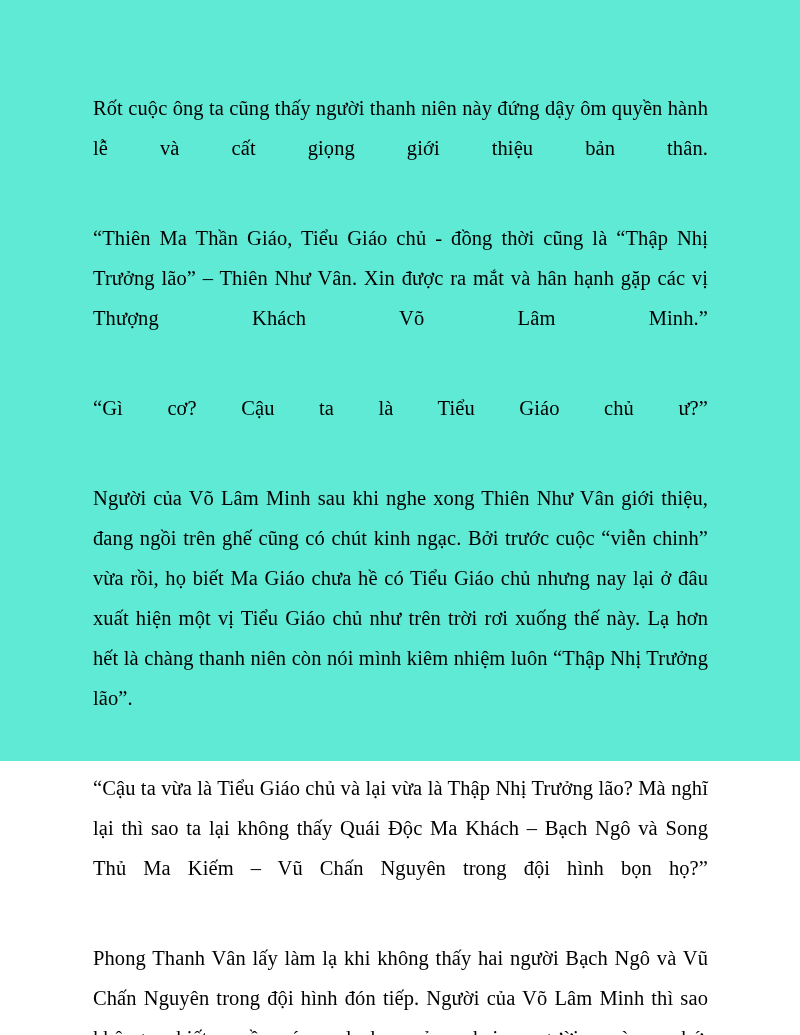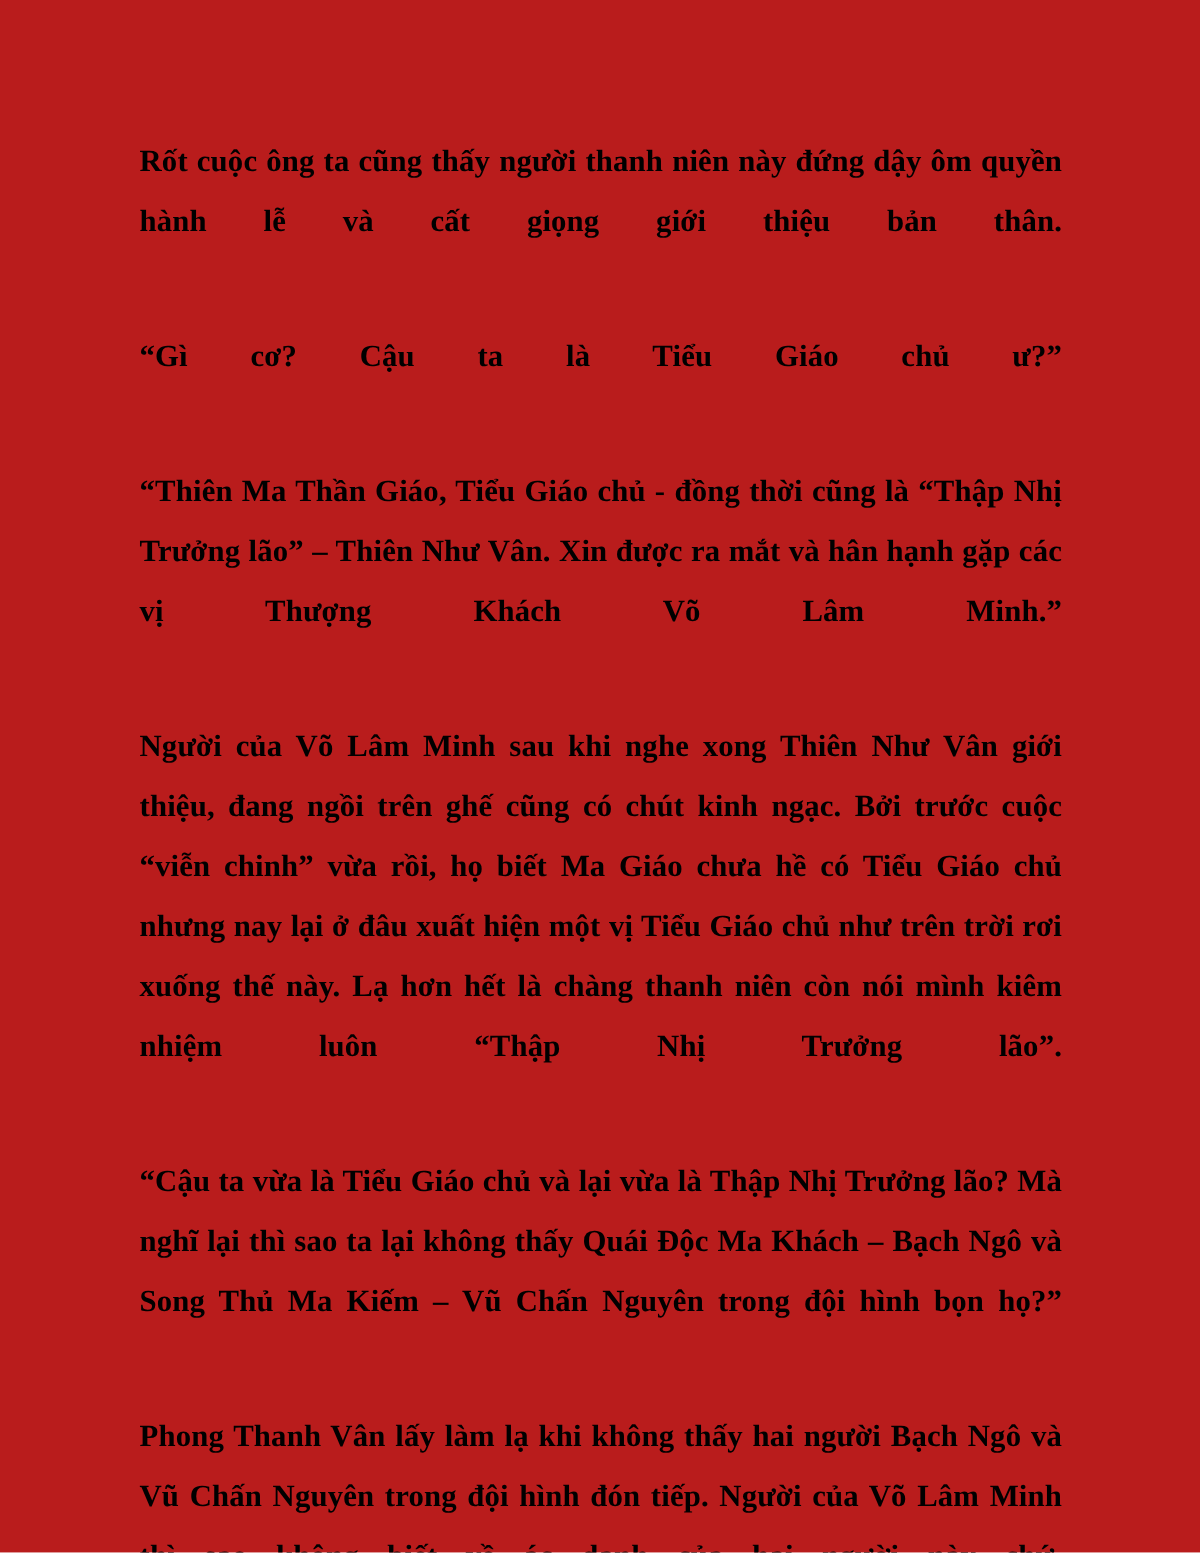--- a/index.html
+++ b/index.html
@@ -11,24 +11,23 @@
   body {
     width: 800px;
     height: 1035px;
     overflow: hidden;
     font-family: "Liberation Serif", "DejaVu Serif", serif;
     color: #000000;
   }
   .page {
     position: relative;
     width: 800px;
-    height: 1035px;
-    background: #b91c1c;
+    height: 761px;
+    background: #5eead4;
     box-sizing: border-box;
-    font-weight: bold;
   }
   .text-column {
     position: absolute;
     left: 93px;
     top: 88px;
     width: 615px;
   }
   .para {
     margin: 0 0 10px 0;
     padding: 0;
@@ -52,23 +51,23 @@
   }
 </style>
 </head>
 <body>
 
 <div class="page">
   <div class="text-column">
 
     <p class="para">Rốt cuộc ông ta cũng thấy người thanh niên này đứng dậy ôm quyền hành lễ và cất giọng giới thiệu bản thân.</p>
 
+    <p class="para">“Thiên Ma Thần Giáo, Tiểu Giáo chủ - đồng thời cũng là “Thập Nhị Trưởng lão” – Thiên Như Vân. Xin được ra mắt và hân hạnh gặp các vị Thượng Khách Võ Lâm Minh.”</p>
+
     <p class="para">“Gì cơ? Cậu ta là Tiểu Giáo chủ ư?”</p>
-
-    <p class="para">“Thiên Ma Thần Giáo, Tiểu Giáo chủ - đồng thời cũng là “Thập Nhị Trưởng lão” – Thiên Như Vân. Xin được ra mắt và hân hạnh gặp các vị Thượng Khách Võ Lâm Minh.”</p>
 
     <p class="para">Người của Võ Lâm Minh sau khi nghe xong Thiên Như Vân giới thiệu, đang ngồi trên ghế cũng có chút kinh ngạc. Bởi trước cuộc “viễn chinh” vừa rồi, họ biết Ma Giáo chưa hề có Tiểu Giáo chủ nhưng nay lại ở đâu xuất hiện một vị Tiểu Giáo chủ như trên trời rơi xuống thế này. Lạ hơn hết là chàng thanh niên còn nói mình kiêm nhiệm luôn “Thập Nhị Trưởng lão”.</p>
 
     <p class="para">“Cậu ta vừa là Tiểu Giáo chủ và lại vừa là Thập Nhị Trưởng lão? Mà nghĩ lại thì sao ta lại không thấy Quái Độc Ma Khách – Bạch Ngô và Song Thủ Ma Kiếm – Vũ Chấn Nguyên trong đội hình bọn họ?”</p>
 
     <p class="para">Phong Thanh Vân lấy làm lạ khi không thấy hai người Bạch Ngô và Vũ Chấn Nguyên trong đội hình đón tiếp. Người của Võ Lâm Minh thì sao không biết về ác danh của hai người này chứ.</p>
 
   </div>
 </div>
 

